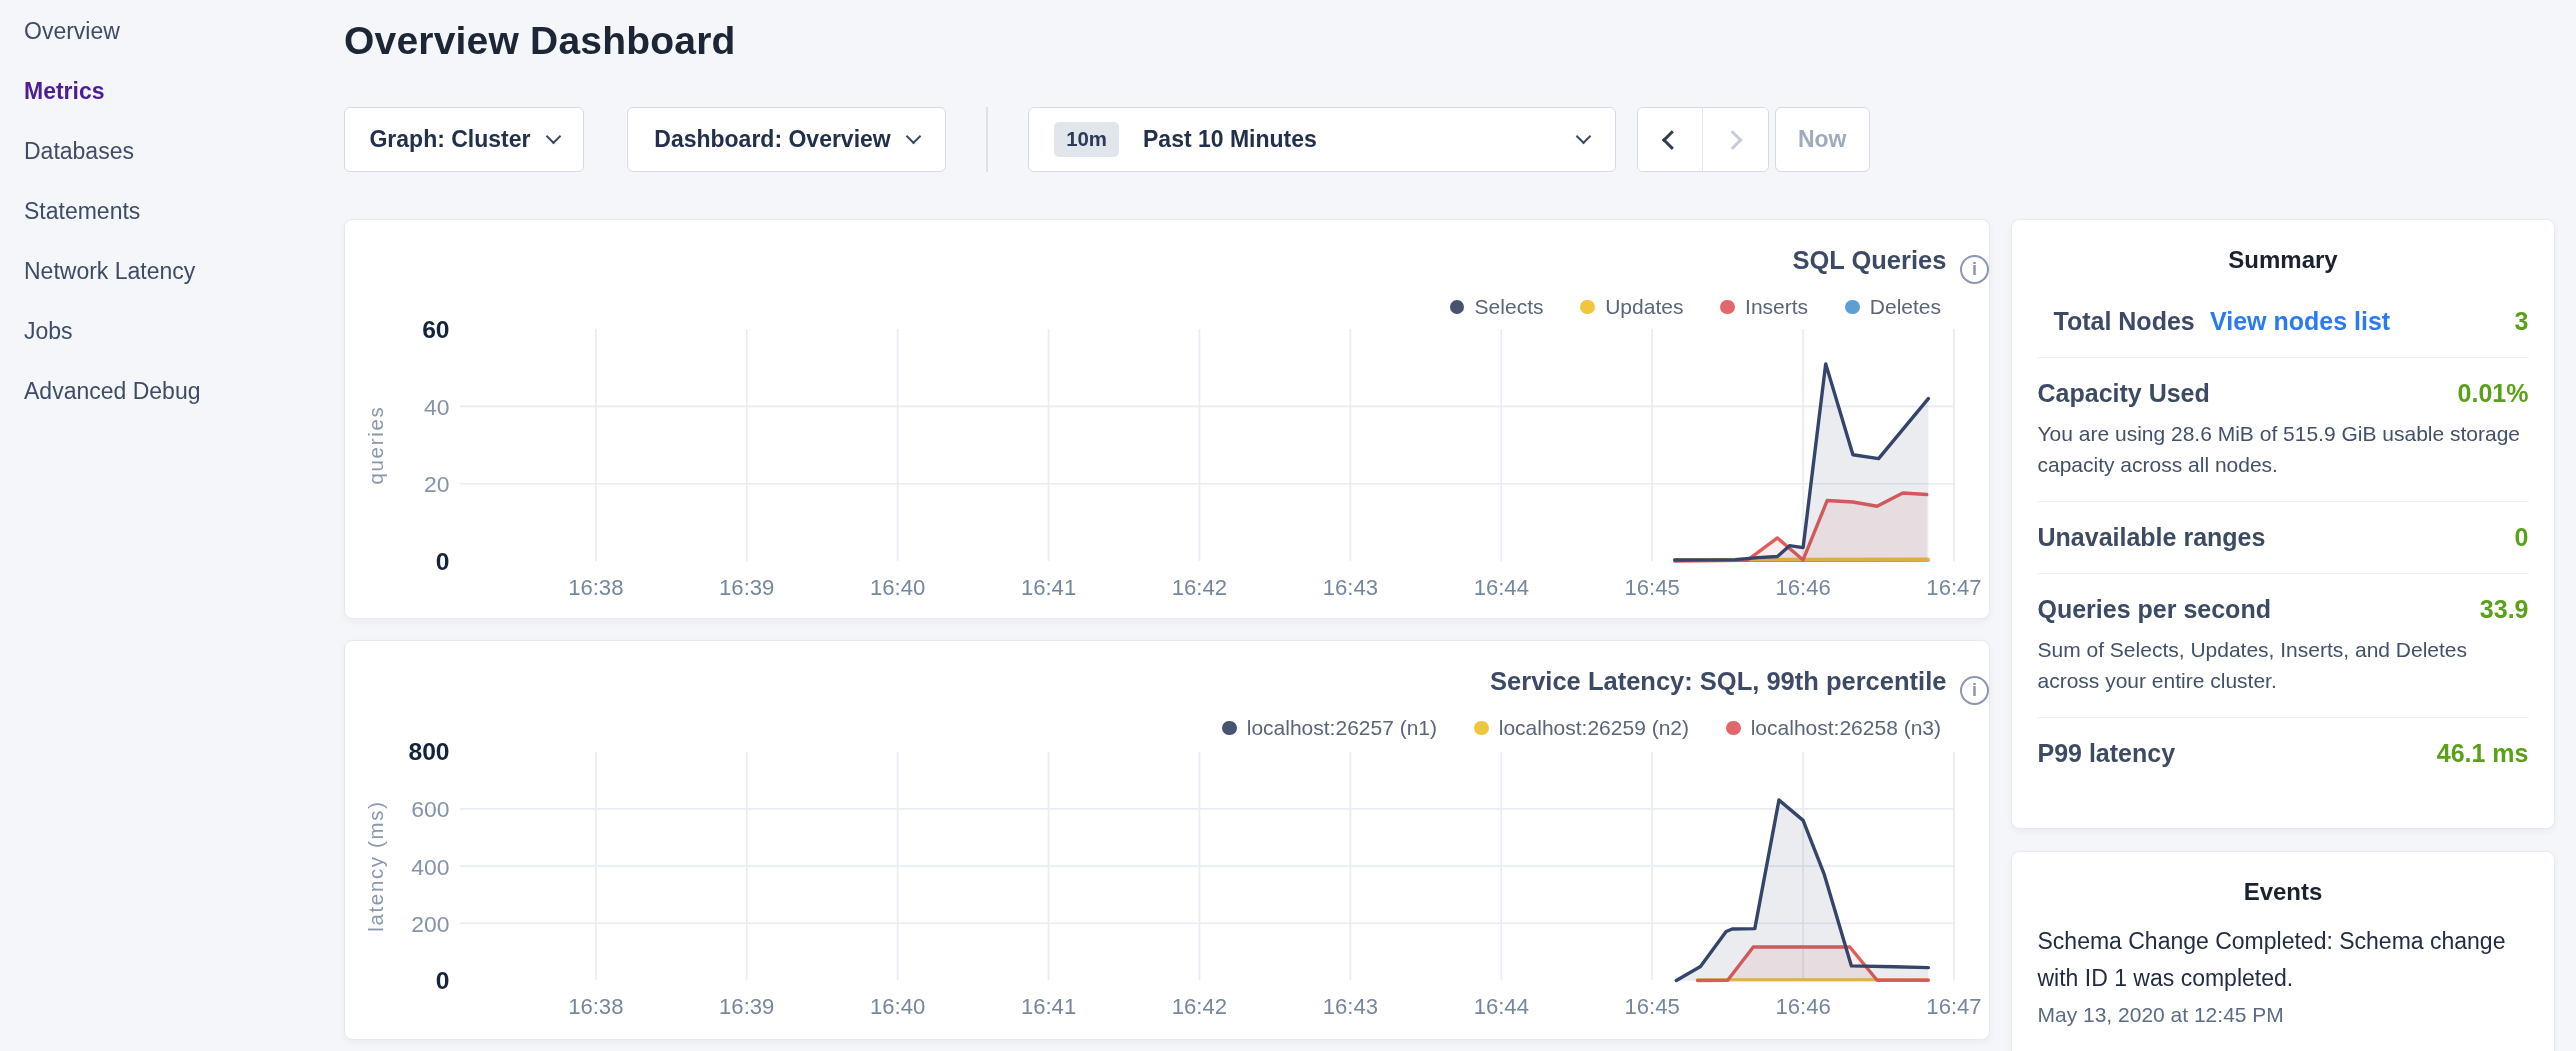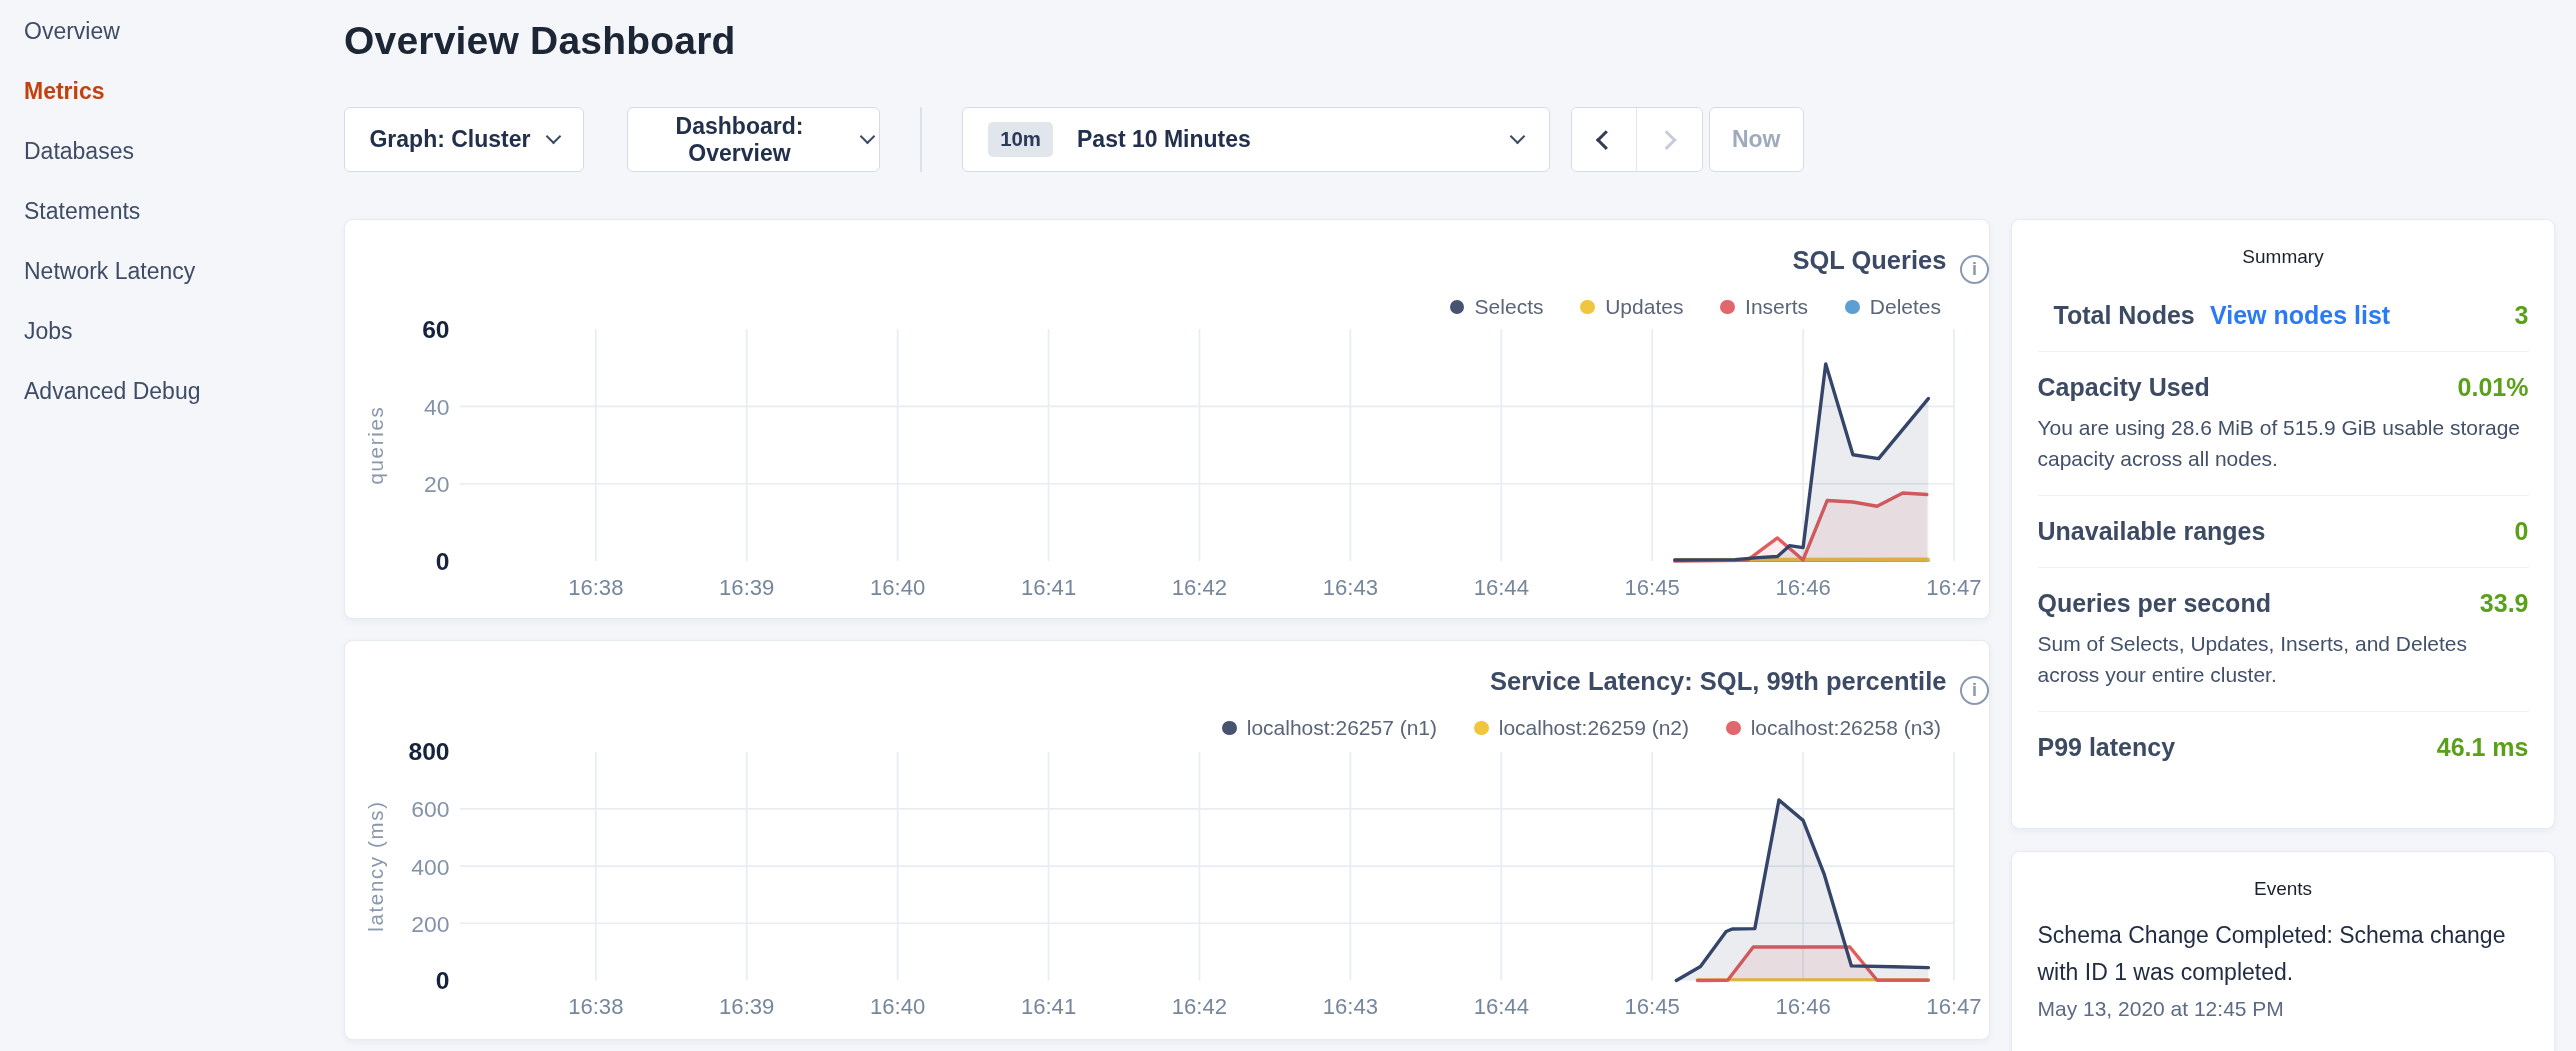--- a/index.html
+++ b/index.html
@@ -10,39 +10,39 @@
     font-family:"Liberation Sans","DejaVu Sans",sans-serif;
     color:#24304a;
   }
   
   .sidebar{position:absolute;left:0;top:0;width:340px;height:879px;}
   .sidebar ul{list-style:none;margin:0;padding:1.7px 0 0 24px;}
   .sidebar li{
     height:60px;display:flex;align-items:center;
     font-size:23px;font-weight:500;color:#3f4c66;cursor:pointer;
   }
-  .sidebar li.active{color:#c2410c;font-weight:700;}
+  .sidebar li.active{color:#4c1d95;font-weight:700;}
   
   .page-title{
     position:absolute;left:344px;top:18.7px;margin:0;
     font-size:39px;font-weight:600;color:#1c2635;letter-spacing:0.2px;
   }
   
   .controls{position:absolute;left:344px;top:107px;height:65px;display:flex;align-items:stretch;}
   .btn{
     background:#fff;border:1.7px solid #d5dae3;border-radius:6px;
     display:flex;align-items:center;justify-content:center;
     font-size:23px;font-weight:700;color:#22304b;cursor:pointer;
   }
   .chev{
     width:11px;height:11px;border-right:2.6px solid #3a4burger;border-right:2.6px solid #3a4a66;border-bottom:2.6px solid #3a4a66;
     transform:rotate(45deg);margin-top:-6px;flex:none;
   }
   #graph-btn{width:240px;margin-right:43px;gap:17px;}
-  #dash-btn{width:253px;gap:17px;}
+  #dash-btn{width:319px;gap:17px;}
   .vdiv{width:1.7px;background:#dce0e8;margin:0 40px;}
   .timesel{width:588px;justify-content:flex-start;padding:0 25.5px;}
   .time-pill{
     background:#e1e5ec;border-radius:5.1px;padding:6px 12px;
     font-size:20.4px;font-weight:700;color:#2b3a57;margin-right:24px;flex:none;
   }
   .timesel .chev{margin-left:auto;}
   .pager{
     display:flex;margin-left:21px;border:1.7px solid #d5dae3;border-radius:6px;
     overflow:hidden;background:#fff;
@@ -72,21 +72,21 @@
     font-style:normal;cursor:pointer;
   }
   .legend{
     position:absolute;top:75px;right:48px;display:flex;gap:37px;align-items:center;
   }
   .legend .li{display:flex;align-items:center;gap:10.2px;font-size:21px;color:#5b6578;}
   .legend .dot{width:14.5px;height:14.5px;border-radius:50%;flex:none;}
   .plot-svg{position:absolute;left:0;top:0;}
   
   .panel-title{
-    text-align:center;font-size:19px;font-weight:400;color:#1b222e;
+    text-align:center;font-size:24px;font-weight:700;color:#1b222e;
     padding:25.5px 0 12px 0;margin:0;
   }
   .summary-body{padding:0 25.5px;}
   .srow{padding:21px 0;border-top:1.7px solid #edeff4;}
   .srow:first-child{border-top:none;margin-left:16px;}
   .srow-head{display:flex;align-items:baseline;gap:15.3px;}
   .slabel{font-size:25px;font-weight:700;color:#3c4a63;}
   .slink{font-size:25px;font-weight:700;color:#2a7af5;cursor:pointer;text-decoration:none;}
   .sval{margin-left:auto;font-size:25px;font-weight:700;}
   .sdesc{margin:10.2px 0 0 0;font-size:21px;line-height:31px;color:#43506a;}

